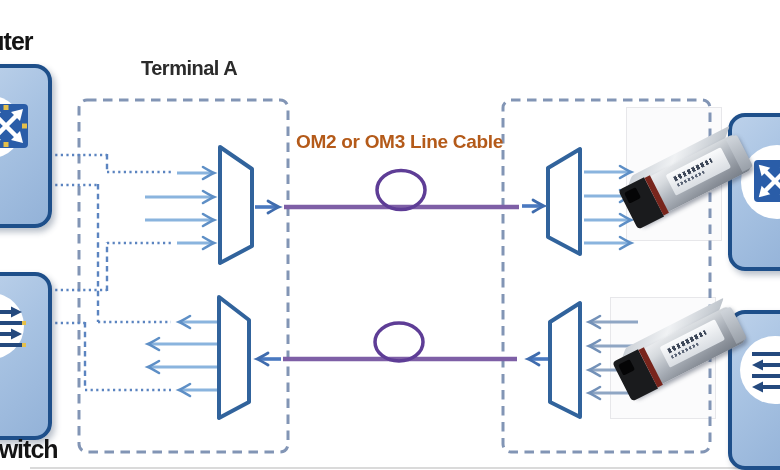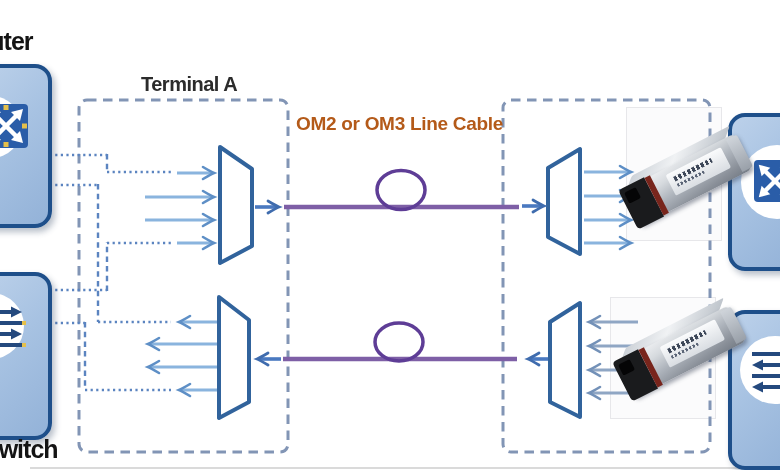--- a/index.html
+++ b/index.html
@@ -242,17 +242,17 @@
   <div class="sfp" style="left:618px;top:332px;">
     <div class="sfp-topface"></div>
     <div class="sfp-body"></div>
     <div class="sfp-front"></div>
     <div class="sfp-label"></div>
     <div class="sfp-back"></div>
   </div>
 
   <div class="lbl lbl-device" style="left:-42px;top:29px;z-index:8;">Router</div>
   <div class="lbl lbl-device" style="left:-17px;top:437px;z-index:8;">Switch</div>
-  <div class="lbl lbl-terminal" style="left:141px;top:74px;z-index:8;">Terminal A</div>
-  <div class="lbl lbl-cable" style="left:296px;top:114px;z-index:8;">OM2 or OM3 Line Cable</div>
+  <div class="lbl lbl-terminal" style="left:141px;top:58px;z-index:8;">Terminal A</div>
+  <div class="lbl lbl-cable" style="left:296px;top:132px;z-index:8;">OM2 or OM3 Line Cable</div>
 
   <div class="hairline" style="left:30px;top:467px;width:750px;height:2px;z-index:1;"></div>
 </div>
 
 </body></html>

